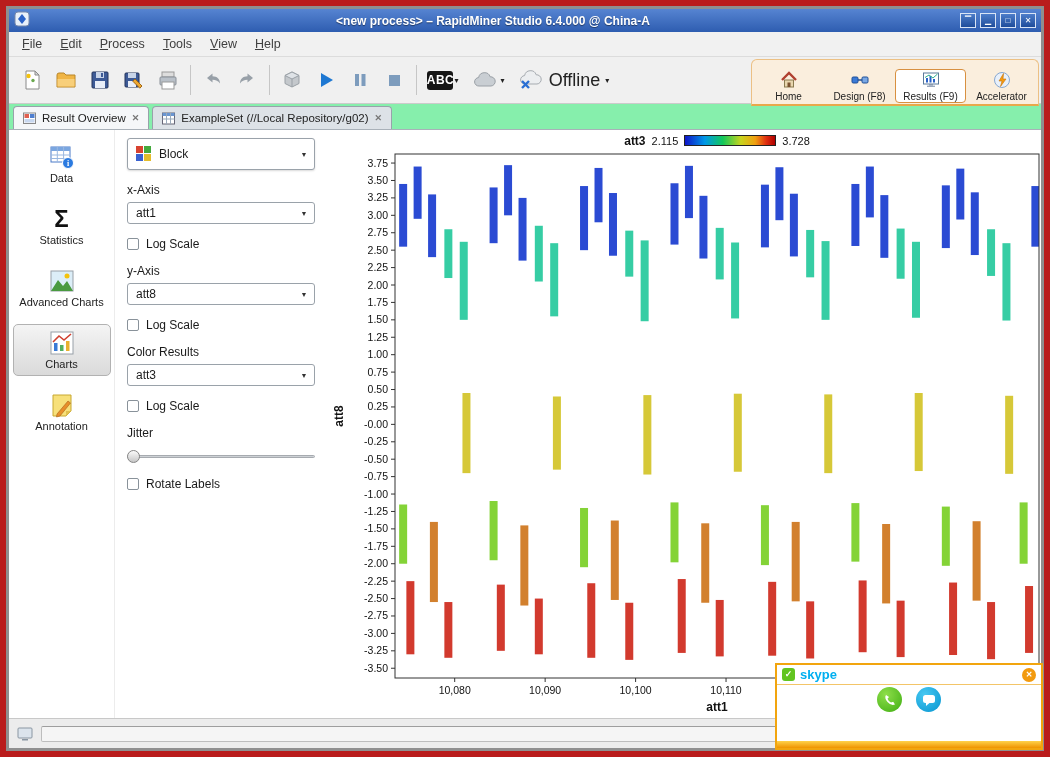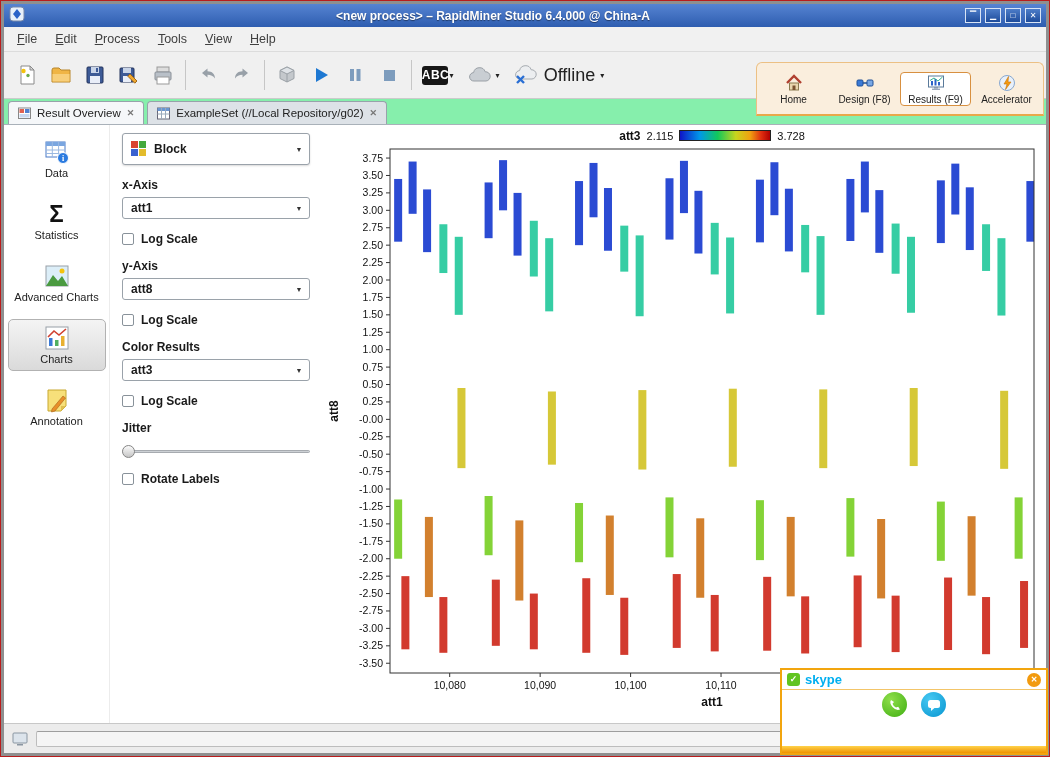--- a/index.html
+++ b/index.html
@@ -1,18 +1,18 @@
 <!DOCTYPE html>
 <html><head>
 <meta charset="utf-8">
 <style>
   html,body{margin:0;padding:0;width:1050px;height:757px;overflow:hidden;
     font-family:"Liberation Sans",sans-serif;background:#9a9a9a;}
   *{box-sizing:border-box;}
-  .window{position:absolute;inset:0;background:#8f8f8f;border:1px solid #b91c1c;
+  .window{position:absolute;inset:0;background:#8f8f8f;border:6px solid #b91c1c;
     padding:3px;display:flex;flex-direction:column;}
   
   .titlebar{height:23px;background:linear-gradient(#5684d2,#2e5db0);display:flex;
     align-items:center;padding:0 5px;color:#fff;flex:0 0 auto;}
   .title{flex:1;text-align:center;font-weight:bold;font-size:12px;
     text-shadow:0 1px 1px rgba(0,0,0,.45);white-space:nowrap;overflow:hidden;}
   .win-btn{width:16px;height:15px;background:linear-gradient(#4d7dc9,#1e4c9b);
     border:1px solid #d9e4f5;color:#fff;font-size:8px;line-height:13px;text-align:center;
     margin-left:4px;cursor:default;}
   
@@ -22,43 +22,43 @@
   .mnemonic{text-decoration:underline;}
   
   .toolbar{height:47px;background:#f0f0f0;border-bottom:1px solid #cbcbcb;display:flex;
     align-items:center;padding:0 6px;position:relative;flex:0 0 auto;}
   .tool-btn{width:34px;height:38px;display:flex;align-items:center;justify-content:center;border-radius:3px;}
   .tool-sep{width:1px;height:30px;background:#c6c6c6;margin:0 5px;}
   .abc-icon{width:26px;height:19px;background:#161616;border-radius:3px;color:#fff;
     font-size:12px;font-weight:bold;letter-spacing:.5px;display:flex;align-items:center;justify-content:center;}
   .caret{font-size:8px;color:#222;margin:0 2px 0 1px;}
   .offline-label{font-size:18px;color:#222;margin:12px 4px;}
-  .perspectives{position:absolute;right:2px;top:2px;height:54px;background:#faeedd;
+  .perspectives{position:absolute;right:2px;top:2px;height:47px;background:#faeedd;
     border:1px solid #ecc084;border-bottom:2px solid #e8a84a;border-radius:6px 6px 0 0;
-    display:flex;align-items:center;padding:1px;margin-top:8px;}
+    display:flex;align-items:flex-end;padding:1px;}
   .persp{width:71px;display:flex;flex-direction:column;align-items:center;justify-content:center;
     gap:1px;font-size:10px;color:#222;border:1px solid transparent;border-radius:4px;}
   .persp.selected{background:#fff;border:1px solid #d89040;}
   
   .tabbar{height:26px;background:#86efac;border-bottom:1px solid #a9b1b9;display:flex;
     align-items:flex-end;padding:3px 4px 0;gap:3px;flex:0 0 auto;}
   .tab{height:23px;display:flex;align-items:center;gap:6px;padding:0 9px;font-size:11.5px;
     color:#222;border:1px solid #98a2ab;border-bottom:none;border-radius:4px 4px 0 0;white-space:nowrap;}
   .tab.active{background:#f5f7f9;}
   .tab.inactive{background:#dde2e7;}
   .tab-close{color:#777;font-size:9px;font-weight:bold;}
   
   .main{flex:1;display:flex;background:#fff;position:relative;overflow:hidden;}
   .side{width:106px;border-right:1px solid #ececec;padding-top:8px;display:flex;
     flex-direction:column;align-items:center;gap:10px;flex:0 0 auto;}
   .side-item{width:98px;padding:5px 2px;display:flex;flex-direction:column;align-items:center;
     gap:2px;font-size:11px;color:#222;text-align:center;border:1px solid transparent;border-radius:5px;}
   .side-item.selected{background:linear-gradient(#f4f4f4,#dadada);border:1px solid #b2b2b2;}
   .sigma{font-size:24px;line-height:26px;font-weight:bold;color:#111;}
-  .config{width:212px;padding:8px 12px 12px;font-size:12px;color:#1a1a1a;flex:0 0 auto;font-weight:bold;}
+  .config{width:212px;padding:8px 12px 12px;font-size:12px;color:#1a1a1a;flex:0 0 auto;}
   .combo{height:22px;border:1px solid #9aa2aa;border-radius:3px;background:#fff;display:flex;
     align-items:center;justify-content:space-between;padding:0 3px 0 8px;margin-top:5px;}
   .combo.big{height:32px;margin-top:0;box-shadow:0 1px 2px rgba(0,0,0,.15);}
   .combo-left{display:flex;align-items:center;gap:7px;}
   .combo-arrow{font-size:7px;color:#333;width:14px;text-align:center;}
   .blocks-icon{width:16px;height:16px;display:grid;grid-template-columns:7px 7px;
     grid-template-rows:7px 7px;gap:1px;}
   .blocks-icon span{display:block;}
   .bi1{background:#d84330;} .bi2{background:#44a93c;} .bi3{background:#3a62d0;} .bi4{background:#e3bc2c;}
   .cfg-label{margin-top:13px;}

